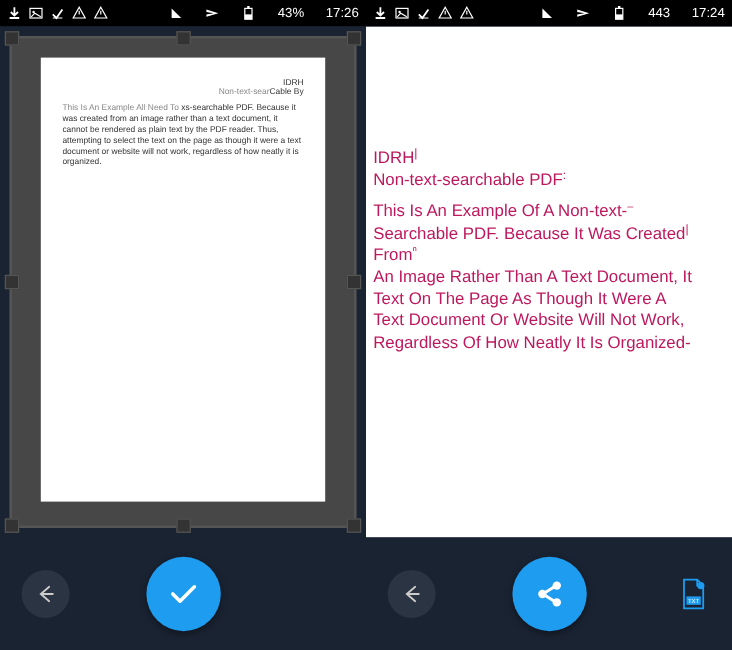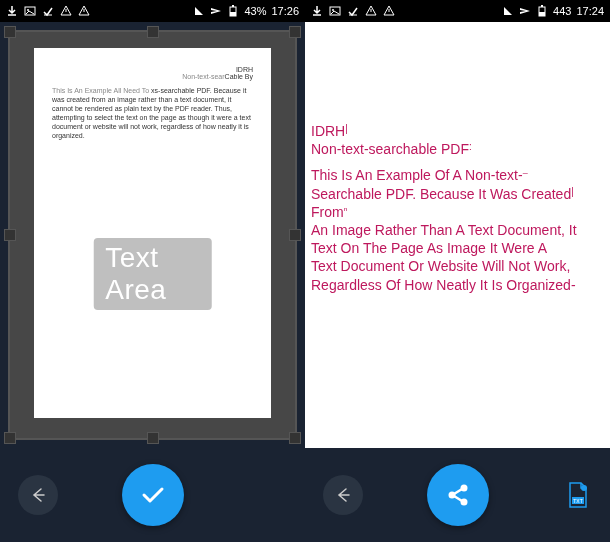--- a/index.html
+++ b/index.html
@@ -1,20 +1,20 @@
 <!DOCTYPE html>
 <html><head>
 <meta charset="utf-8">
 <style>
   * { margin: 0; padding: 0; box-sizing: border-box; }
   body { width: 610px; height: 542px; background: #1a2332; font-family: Arial, sans-serif; display: flex; overflow: hidden; }
   .screen { width: 305px; height: 542px; display: flex; flex-direction: column; position: relative; }
   .status-bar { height: 22px; background: #000; color: #fff; display: flex; align-items: center; justify-content: space-between; padding: 0 6px; font-size: 11px; }
   .status-left { display: flex; gap: 6px; align-items: center; }
-  .status-right { display: flex; gap: 5px; align-items: center; }
+  .status-right { display: flex; gap: 18px; align-items: center; }
   .status-icon { width: 12px; height: 12px; display: inline-flex; align-items: center; justify-content: center; }
   .content-area { flex: 1; background: #1a2332; position: relative; overflow: hidden; }
   
   
   .crop-container { position: absolute; top: 8px; left: 8px; right: 8px; bottom: 8px; border: 2px solid #555; background: #474747; display: flex; align-items: flex-start; justify-content: center; padding: 16px 24px 24px 24px; }
   .page { background: #fff; width: 100%; height: 370px; padding: 18px 18px; position: relative; }
   .page-header { text-align: right; font-size: 7px; color: #333; margin-bottom: 6px; }
   .page-header .dim-part { color: #888; }
   .page-body { font-size: 7px; color: #333; line-height: 1.3; }
   .page-body .dim-part { color: #888; }
@@ -112,21 +112,20 @@
         <div class="page-header">
           <div>IDRH</div>
           <div>
             <span class="dim-part">Non-text-sear</span><span>Cable By</span>
           </div>
         </div>
         <div class="page-body">
           <span class="dim-part">This Is An Example All Need To</span>
           <span>xs-searchable PDF. Because it was created from an image rather than a text document, it cannot be rendered as plain text by the PDF reader. Thus, attempting to select the text on the page as though it were a text document or website will not work, regardless of how neatly it is organized.</span>
         </div>
-        <div class="text-area-overlay">Text Area</div>
       </div>
       <div class="handle h-tl"></div>
       <div class="handle h-tc"></div>
       <div class="handle h-tr"></div>
       <div class="handle h-ml"></div>
       <div class="handle h-mr"></div>
       <div class="handle h-bl"></div>
       <div class="handle h-bc"></div>
       <div class="handle h-br"></div>
     </div>
@@ -204,21 +203,21 @@
   </div>
 
   <div class="content-area">
     <div class="text-view">
       <div class="line hdr1"><span>IDRH</span><span class="cursor-mark">|</span></div>
       <div class="line hdr2"><span>Non-text-searchable PDF</span><span class="cursor-mark">:</span></div>
       <div class="line p1"><span>This Is An Example Of A Non-text-</span><span class="cursor-mark">⎯</span></div>
       <div class="line"><span>Searchable PDF. Because It Was Created</span><span class="cursor-mark">|</span></div>
       <div class="line p2"><span>From</span><span class="cursor-mark">ⁿ</span></div>
       <div class="line">An Image Rather Than A Text Document, It</div>
-      <div class="line">Text On The Page As Image It Were A</div>
+      <div class="line">Text On The Page As Though It Were A</div>
       <div class="line">Text Document Or Website Will Not Work,</div>
       <div class="line">Regardless Of How Neatly It Is Organized-</div>
     </div>
   </div>
 
   <div class="bottom-bar">
     <div class="back-btn">
       <svg width="18" height="18" viewBox="0 0 18 18">
           <path d="M12 3L5 9l7 6M5 9h10" stroke="#ccc" stroke-width="1.5" fill="none" stroke-linecap="round"></path>
         </svg>

